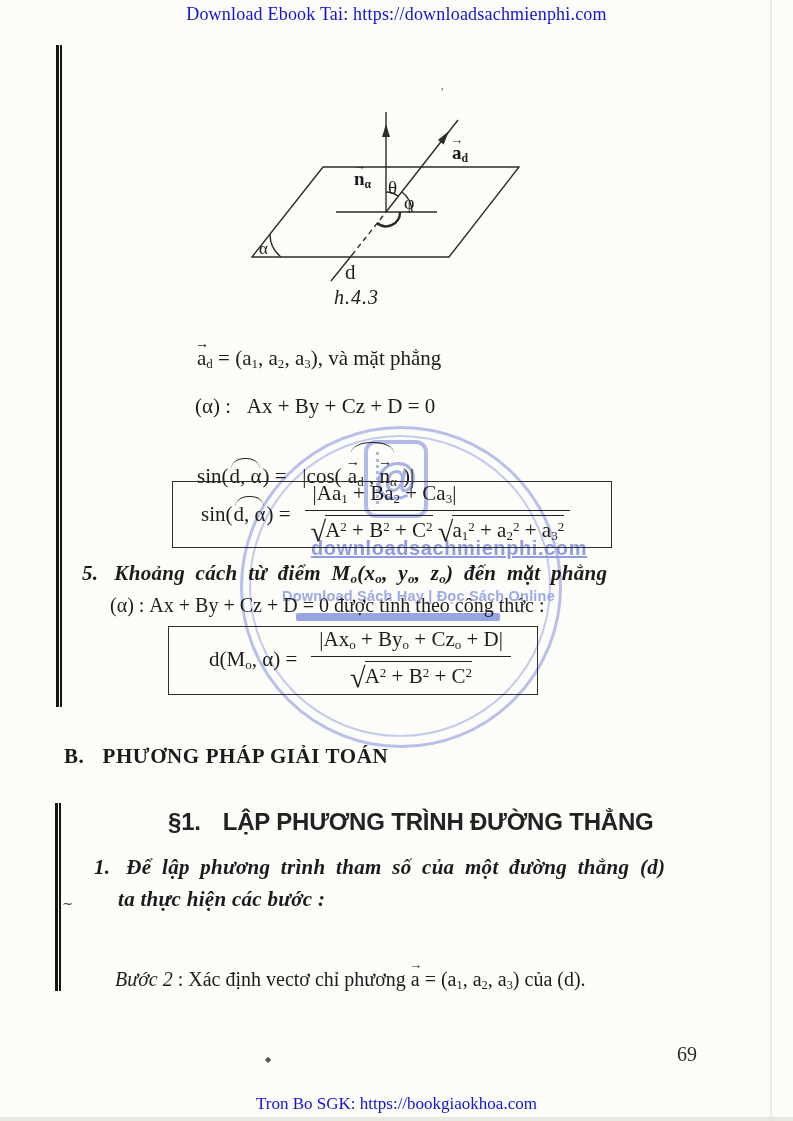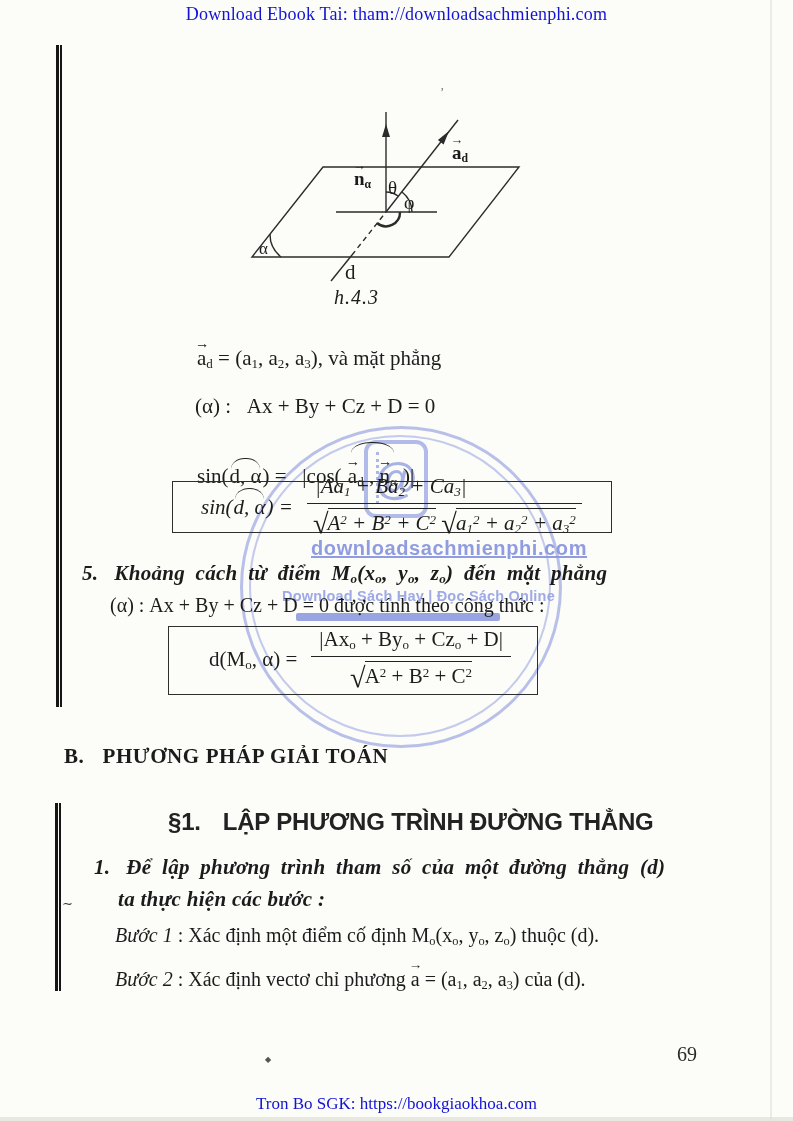--- a/index.html
+++ b/index.html
@@ -89,21 +89,21 @@
     <div class="abs wm-dots" style="left:8px;top:8px;height:52px;width:0;"></div>
     <div class="wm-at">@</div>
   </div>
   <div class="abs wm-url" style="left:277px;top:537px;">downloadsachmienphi.com</div>
   <div class="abs wm-tag" style="left:282px;top:588px;">Download Sách Hay | Đọc Sách Online</div>
   <div class="abs wm-bar" style="left:296px;top:613px;width:204px;height:8px;"></div>
 </div>
 
 <div class="abs z2" style="left:0;top:0;width:793px;height:1121px;">
 
-  <a class="abs toplink" href="#">Download Ebook Tai: tham://downloadsachmienphi.com</a>
+  <a class="abs toplink" href="#">Download Ebook Tai: https://downloadsachmienphi.com</a>
 
   <div class="abs vrule vrule1"></div>
   <div class="abs vrule vrule2"></div>
 
   <span class="abs speck ni" style="left:440px;top:84px;">ʼ</span>
 
   <svg class="abs fig-svg" width="314" height="208" viewBox="228 106 314 208">
     <g fill="none" stroke="#2b2b2b" stroke-width="1.4">
       <polygon points="323,167 519,167 449,257 252,257"></polygon>
       <line x1="386" y1="112" x2="386" y2="212"></line>
@@ -126,21 +126,21 @@
   <span class="abs figlab" style="left:388px;top:177px;">θ</span>
   <span class="abs figlab" style="left:404px;top:193px;font-size:18px;">φ</span>
   <span class="abs figlab" style="left:259px;top:239px;font-size:17px;">α</span>
   <span class="abs figlab" style="left:345px;top:260px;font-size:21px;">d</span>
   <span class="abs figcap" style="left:334px;top:286px;">h.4.3</span>
 
   <div class="abs mline" style="left:197px;top:346px;"><span class="vec">a</span><sub>d</sub> = (a<sub>1</sub>, a<sub>2</sub>, a<sub>3</sub>), và mặt phẳng</div>
   <div class="abs mline" style="left:195px;top:394px;">(α) :&nbsp;&nbsp; Ax + By + Cz + D = 0</div>
   <div class="abs mline" style="left:197px;top:464px;">sin(<span class="hat">d, α</span>) =&nbsp;&nbsp; |cos( <span class="hat wide"><span class="vec">a</span><sub>d</sub> , <span class="vec">n</span><sub>α</sub></span> )|</div>
 
-  <div class="abs fbox" style="left:172px;top:481px;width:440px;height:52px;padding-left:28px;box-sizing:border-box;font-style:italic;">
+  <div class="abs fbox" style="left:172px;top:481px;width:440px;height:67px;padding-left:28px;box-sizing:border-box;">
     <span class="lhs">sin(<span class="hat">d, α</span>) =</span>
     <span class="frac">
       <span class="num">|Aa<sub>1</sub> + Ba<sub>2</sub> + Ca<sub>3</sub>|</span>
       <span class="den"><span class="rad">√</span><span class="ov">A<sup>2</sup> + B<sup>2</sup> + C<sup>2</sup></span> <span class="rad">√</span><span class="ov">a<sub>1</sub><sup>2</sup> + a<sub>2</sub><sup>2</sup> + a<sub>3</sub><sup>2</sup></span></span>
     </span>
   </div>
 
   <div class="abs h-bolditalic wide-words" style="left:82px;top:561px;">
     <span class="hnum">5.</span><span>Khoảng cách từ điểm M<sub>o</sub>(x<sub>o</sub>, y<sub>o</sub>, z<sub>o</sub>) đến mặt phẳng</span>
   </div>
@@ -160,23 +160,20 @@
 
   <div class="abs s1head" style="left:168px;top:808px;">
     <span class="hnum">§1.</span><span>LẬP PHƯƠNG TRÌNH ĐƯỜNG THẲNG</span>
   </div>
 
   <div class="abs h-bolditalic wide-words" style="left:94px;top:855px;">
     <span class="hnum">1.</span><span>Để lập phương trình tham số của một đường thẳng (d)</span>
   </div>
   <div class="abs h-bolditalic" style="left:118px;top:887px;">ta thực hiện các bước :</div>
 
-  <div class="abs mline" style="left:115px;top:924px;font-size:20px;">
-    <span style="font-style:italic;">Bước 1</span><span> : Xác định một điểm cố định M<sub>o</sub>(x<sub>o</sub>, y<sub>o</sub>, z<sub>o</sub>) thuộc (d).</span>
-  </div>
   <div class="abs mline" style="left:115px;top:968px;font-size:20px;">
     <span style="font-style:italic;">Bước 2</span><span> : Xác định vectơ chỉ phương <span class="vec">a</span> = (a<sub>1</sub>, a<sub>2</sub>, a<sub>3</sub>) của (d).</span>
   </div>
 
   <span class="abs margmark ni" style="left:62px;top:896px;">∼</span>
   <span class="abs dot ni" style="left:265px;top:1055px;">◆</span>
 
   <div class="abs pagenum" style="left:677px;top:1043px;">69</div>
 
   <a class="abs botlink" href="#">Tron Bo SGK: https://bookgiaokhoa.com</a>

